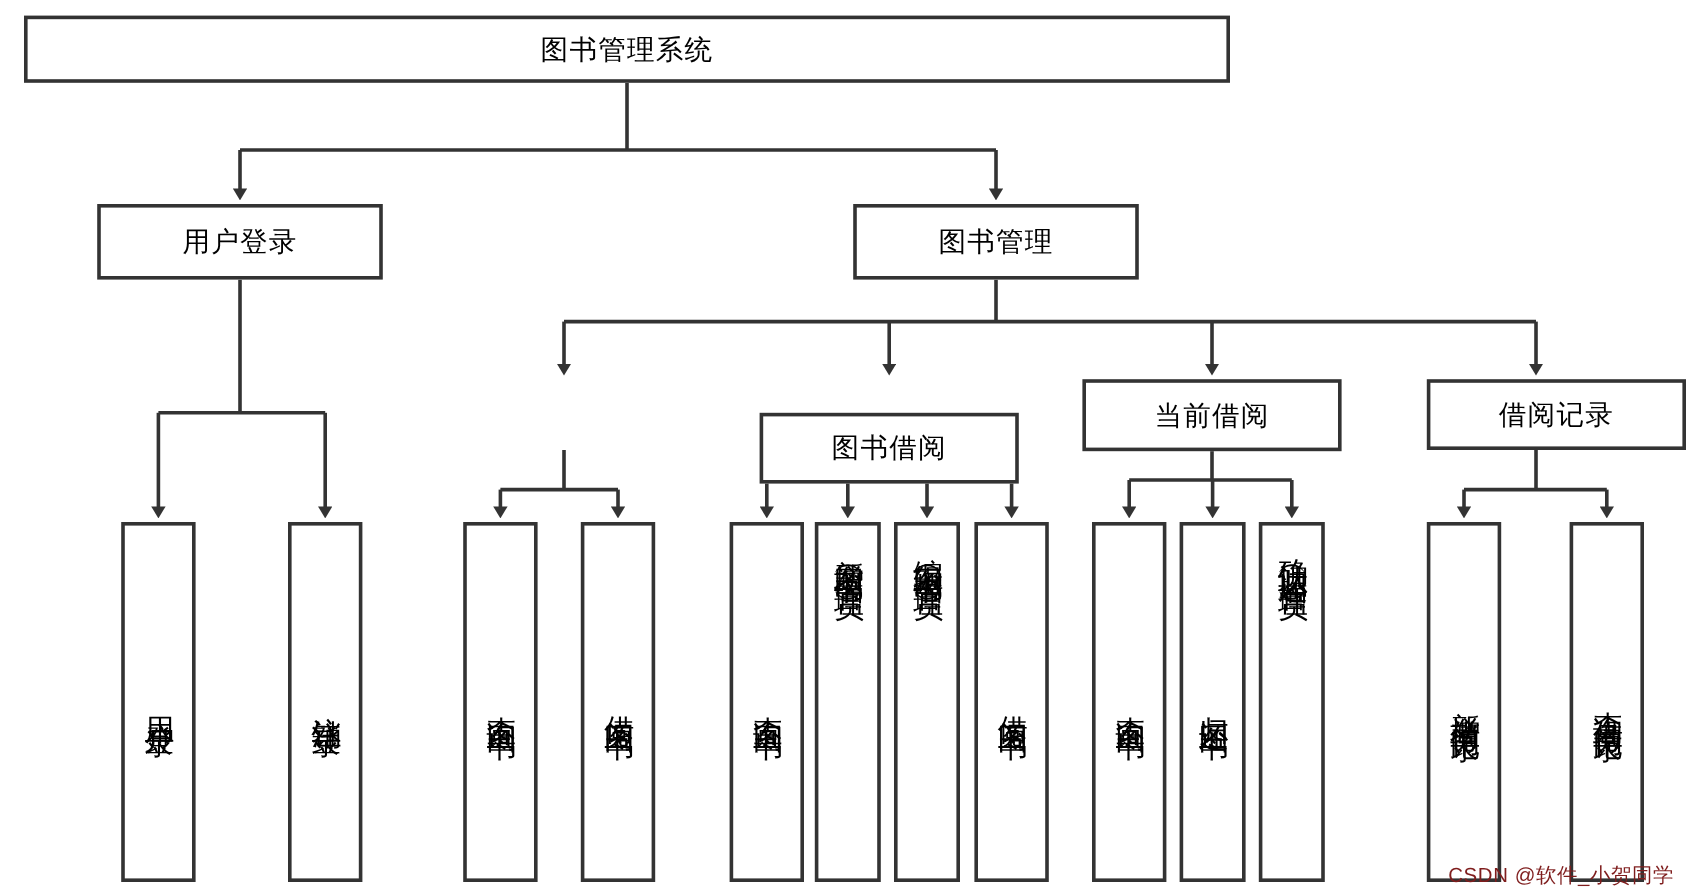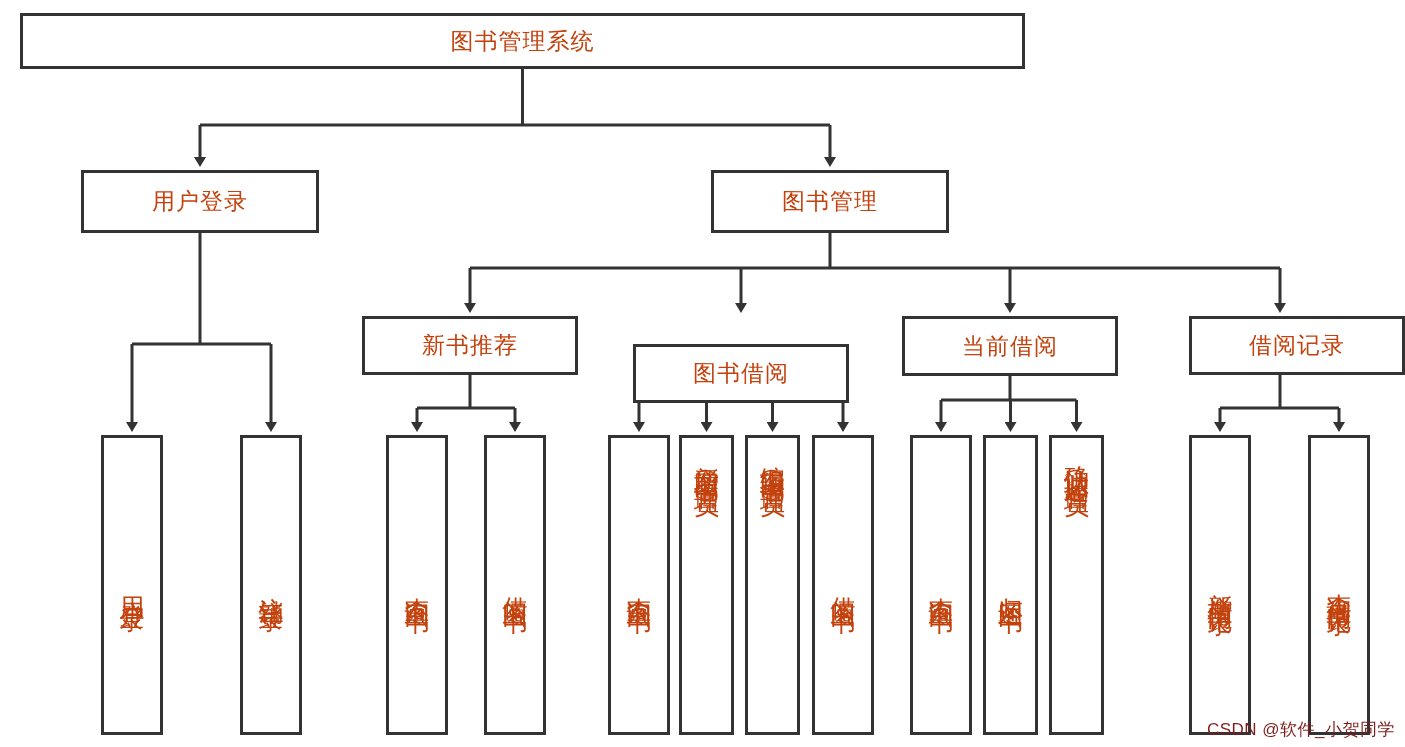--- a/index.html
+++ b/index.html
@@ -27,21 +27,21 @@
     pointer-events: none;
   }
   .node {
     position: absolute;
     box-sizing: border-box;
     background: #ffffff;
     border: 3px solid #333333;
     display: flex;
     align-items: center;
     justify-content: center;
-    color: #c2410c;
+    color: #000000;
   }
   .node .lbl {
     display: block;
     text-align: center;
     line-height: 1.15;
     white-space: nowrap;
   }
   
   .node.h .lbl {
     font-size: 23px;
@@ -127,23 +127,20 @@
     <span class="lbl">图书管理系统</span>
   </div>
 
   <div class="node h" style="left:81px; top:170px; width:238px; height:63px;">
     <span class="lbl">用户登录</span>
   </div>
   <div class="node h" style="left:711px; top:170px; width:238px; height:63px;">
     <span class="lbl">图书管理</span>
   </div>
 
-  <div class="node h" style="left:362px; top:316px; width:216px; height:59px;">
-    <span class="lbl">新书推荐</span>
-  </div>
   <div class="node h" style="left:633px; top:316px; width:216px; height:59px;margin-top:28px;">
     <span class="lbl">图书借阅</span>
   </div>
   <div class="node h" style="left:902px; top:316px; width:216px; height:60px;">
     <span class="lbl">当前借阅</span>
   </div>
   <div class="node h" style="left:1172px; top:316px; width:216px; height:59px;margin-left:17px;">
     <span class="lbl">借阅记录</span>
   </div>
 

